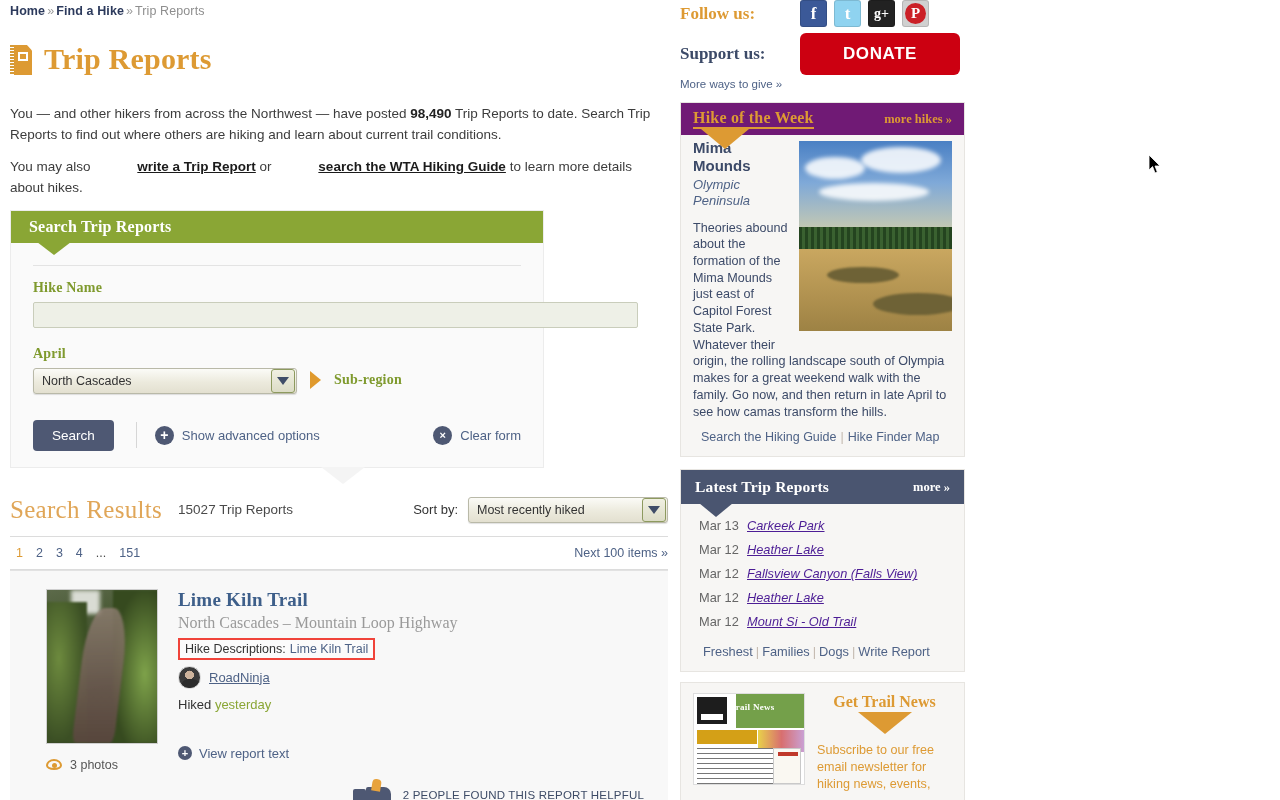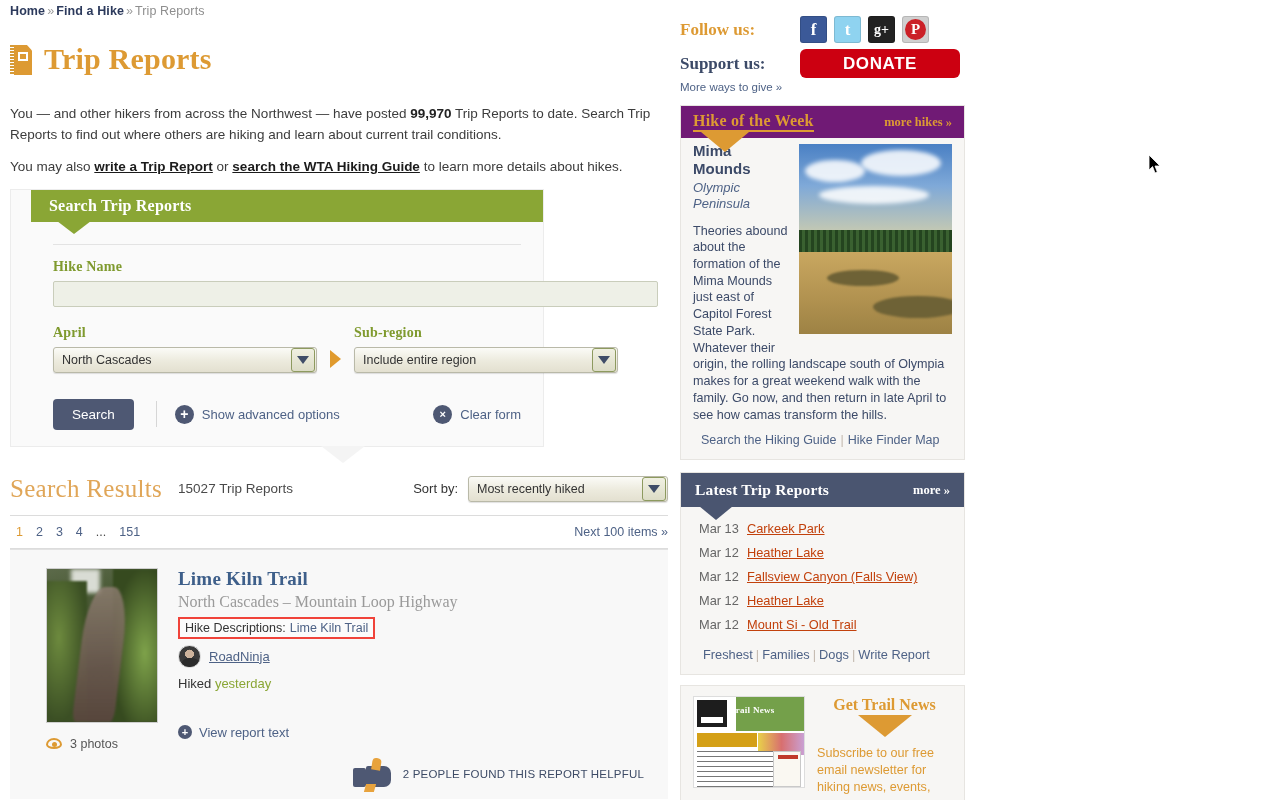--- a/index.html
+++ b/index.html
@@ -50,28 +50,27 @@
     font-weight: bold; font-size: 30px; color: #dd9a33;
     letter-spacing: .2px;
   }
 
   .intro {
     font-size: 13.5px; color: #3c3c3c; line-height: 1.55;
     padding: 8px 4px 0 6px; max-width: 665px;
   }
   .intro b { color: #222; }
   .intro p { margin: 0 0 11px 0; }
-  .intro a { color: #1b1b1b; text-decoration: underline; font-weight: bold; }
+  .intro a { color: #1b1b1b; text-decoration: underline; font-weight: bold; margin-left: 43px; }
 
   
   .search-panel {
     margin: 6px 4px 0 6px; width: 534px;
     background: #fafafa; border: 1px solid #ececec;
     position: relative;
-    padding-left: 20px;
   }
   .panel-head {
     background: #8aa635; height: 32px;
     display: flex; align-items: center;
     padding-left: 18px; position: relative;
   }
   .panel-head h2 {
     margin: 0; font-family: "Liberation Serif", serif;
     font-size: 16px; color: #ffffff; font-weight: bold; letter-spacing: .2px;
   }
@@ -288,21 +287,21 @@
   .helpful-text {
     font-size: 11.5px; color: #3d4b66; letter-spacing: .2px;
   }
 
   
   .side-col {
     position: absolute; left: 680px; top: 0;
     width: 290px; height: 800px;
   }
   .follow-row, .support-row { display: flex; align-items: center; }
-  .follow-row { padding-top: 16px; }
+  .follow-row { padding-top: 0; }
   .side-label {
     font-family: "Liberation Serif", serif; font-weight: bold;
     font-size: 17px; color: #3c4a68; width: 120px; flex: 0 0 auto;
   }
   .side-label.gold { color: #dd9a33; }
   .social { display: flex; gap: 7px; }
   .sq {
     width: 27px; height: 27px; border-radius: 3px; position: relative;
     display: flex; align-items: center; justify-content: center;
     color: #fff; font-weight: bold; font-size: 17px;
@@ -313,21 +312,21 @@
   .sq.tw { background: #8fd3f0; }
   .sq.gp { background: #222222; font-size: 14px; }
   .sq.pi { background: #d0d0d0; }
   .sq.pi .dot {
     width: 21px; height: 21px; border-radius: 50%; background: #cb2027;
     display: flex; align-items: center; justify-content: center;
     font-family: "Liberation Serif", serif; font-size: 15px; color: #fff;
   }
   .donate-btn {
     background: #cc0011; color: #fff; border-radius: 6px;
-    width: 160px; height: 29px; display: flex; align-items: center;
+    width: 160px; height: 42px; display: flex; align-items: center;
     justify-content: center; font-size: 17px; font-weight: bold;
     letter-spacing: .6px; cursor: pointer;
   }
   .more-give { text-align: left; font-size: 11.5px; color: #4e6286; margin-top: 3px; padding-right: 2px; }
 
   .panel {
     width: 285px; background: #f7f6f4; border: 1px solid #e7e5e1;
     margin-top: 12px; position: relative;
   }
   .panel-hd {
@@ -411,21 +410,21 @@
   .navy-notch {
     position: absolute; left: 18px; bottom: -13px;
     width: 0; height: 0;
     border-left: 17px solid transparent;
     border-right: 17px solid transparent;
     border-top: 14px solid #4a5570;
   }
   .ltr-list { padding: 14px 0 4px 18px; }
   .ltr-row { display: flex; font-size: 12.8px; margin-bottom: 9px; }
   .ltr-date { width: 48px; color: #666; flex: 0 0 auto; }
-  .ltr-name { color: #c2410c; }
+  .ltr-name { color: #4c1d95; font-style: italic; }
   .ltr-foot {
     font-size: 12.8px; color: #4e6286; padding: 2px 0 12px 22px;
   }
   .ltr-foot .bar { color: #c3b9ae; padding: 0 3px; }
 
   .news-body { display: flex; padding: 10px 12px 12px 12px; }
   .news-thumb {
     width: 112px; height: 92px; flex: 0 0 auto; border: 1px solid #ddd;
     background: #fff; position: relative; overflow: hidden;
   }
@@ -499,21 +498,21 @@
     <div class="title-row">
       <span class="book-icon">
         <span class="spine"></span>
           <span class="cover"></span>
           <span class="win"></span>
       </span>
       <h1 class="page-title">Trip Reports</h1>
     </div>
 
     <div class="intro">
-      <p><span>You — and other hikers from across the Northwest — have posted </span><b>99,970</b><span> Trip Reports to date. Search Trip Reports to find out where others are hiking and learn about current trail conditions.</span></p>
+      <p><span>You — and other hikers from across the Northwest — have posted </span><b>98,490</b><span> Trip Reports to date. Search Trip Reports to find out where others are hiking and learn about current trail conditions.</span></p>
       <p><span>You may also </span><a href="#">write a Trip Report</a><span> or </span><a href="#">search the WTA Hiking Guide</a><span> to learn more details about hikes.</span></p>
     </div>
 
     <div class="search-panel">
       <div class="panel-head">
         <h2>Search Trip Reports</h2>
         <span class="notch"></span>
       </div>
       <div class="panel-body">
         <hr class="hr-light">
@@ -529,28 +528,20 @@
                 <span class="val">North Cascades</span>
                 <span class="sel-btn">
                     <i></i>
                   </span>
               </div>
             </div>
           </div>
           <span class="arrow-between"></span>
           <div class="col-field">
             <div class="fld-label">Sub-region</div>
-            <div class="sel-wrap subregion-w">
-              <div class="sel-box">
-                <span class="val">Include entire region</span>
-                <span class="sel-btn">
-                    <i></i>
-                  </span>
-              </div>
-            </div>
           </div>
         </div>
 
         <div class="actions-row">
           <button class="search-btn">Search</button>
           <span class="vdiv"></span>
           <span class="adv-opt">
             <span class="circ-icon">+</span>
             <span class="link-blue">Show advanced options</span>
           </span>

